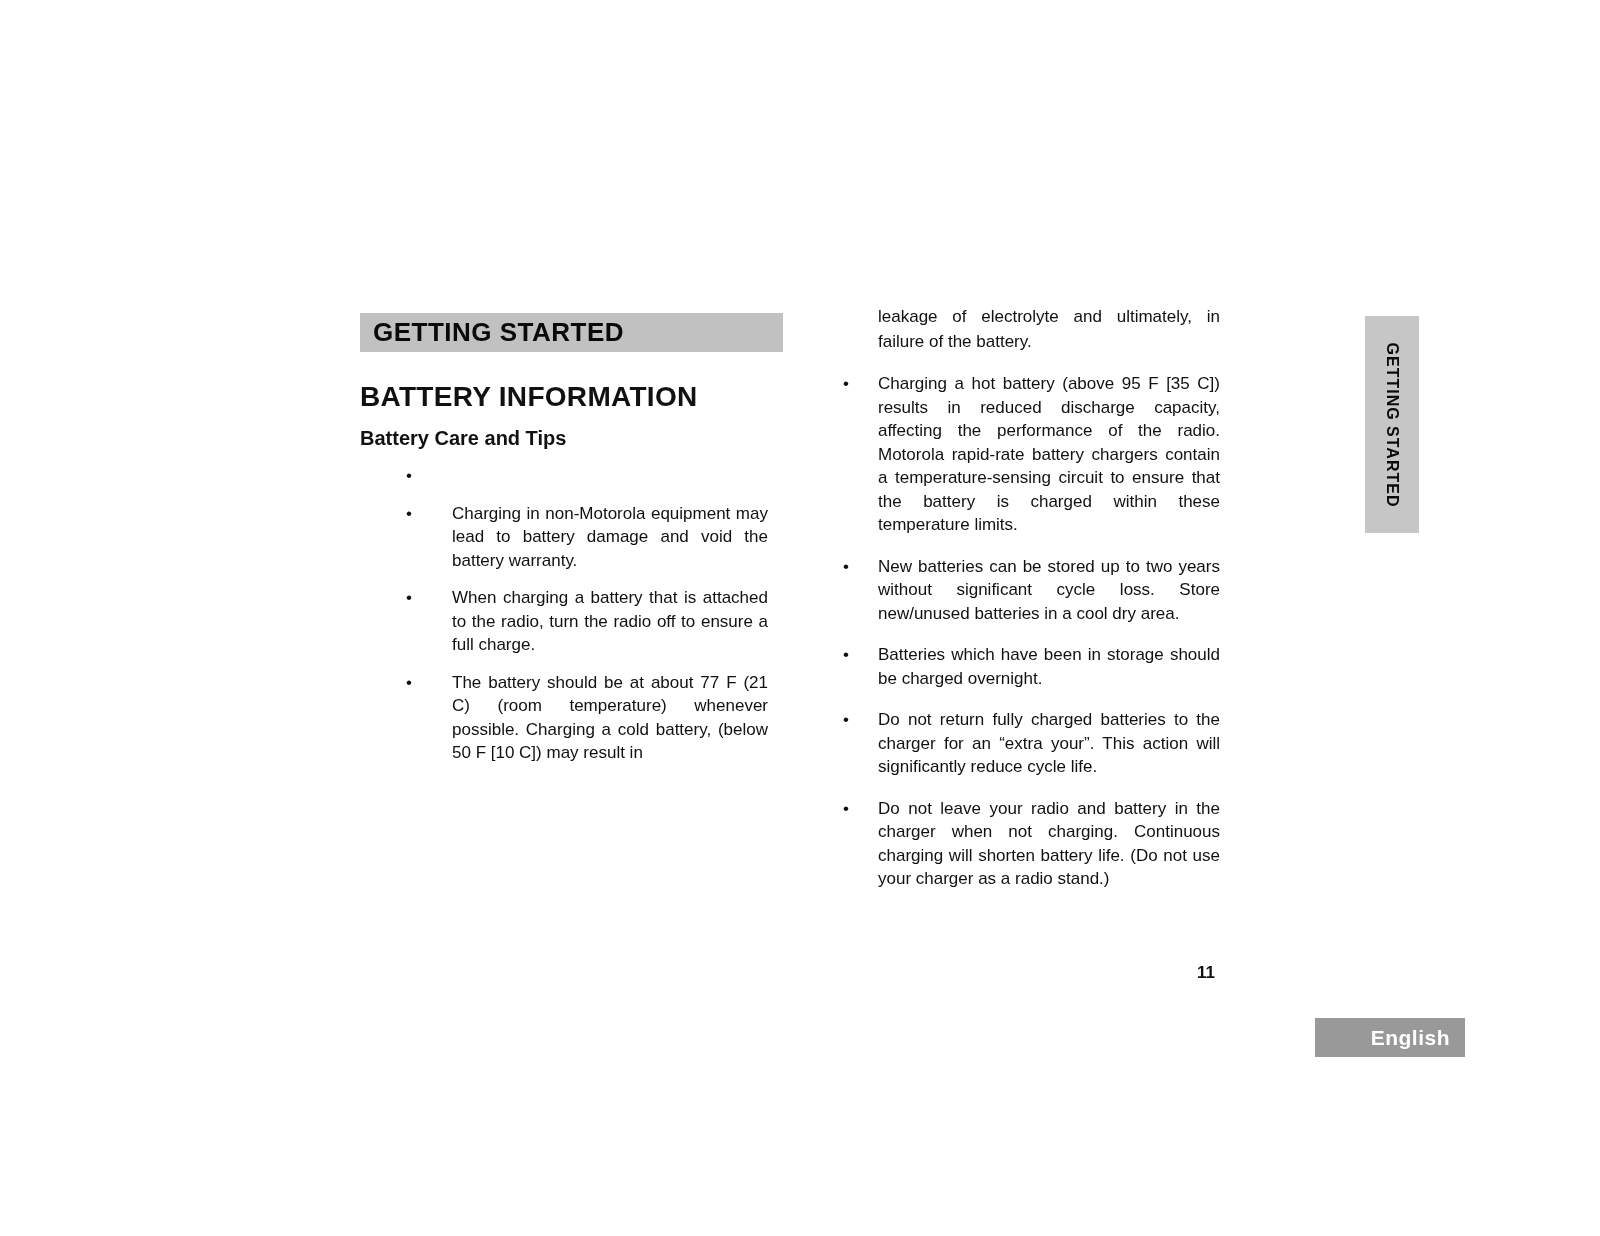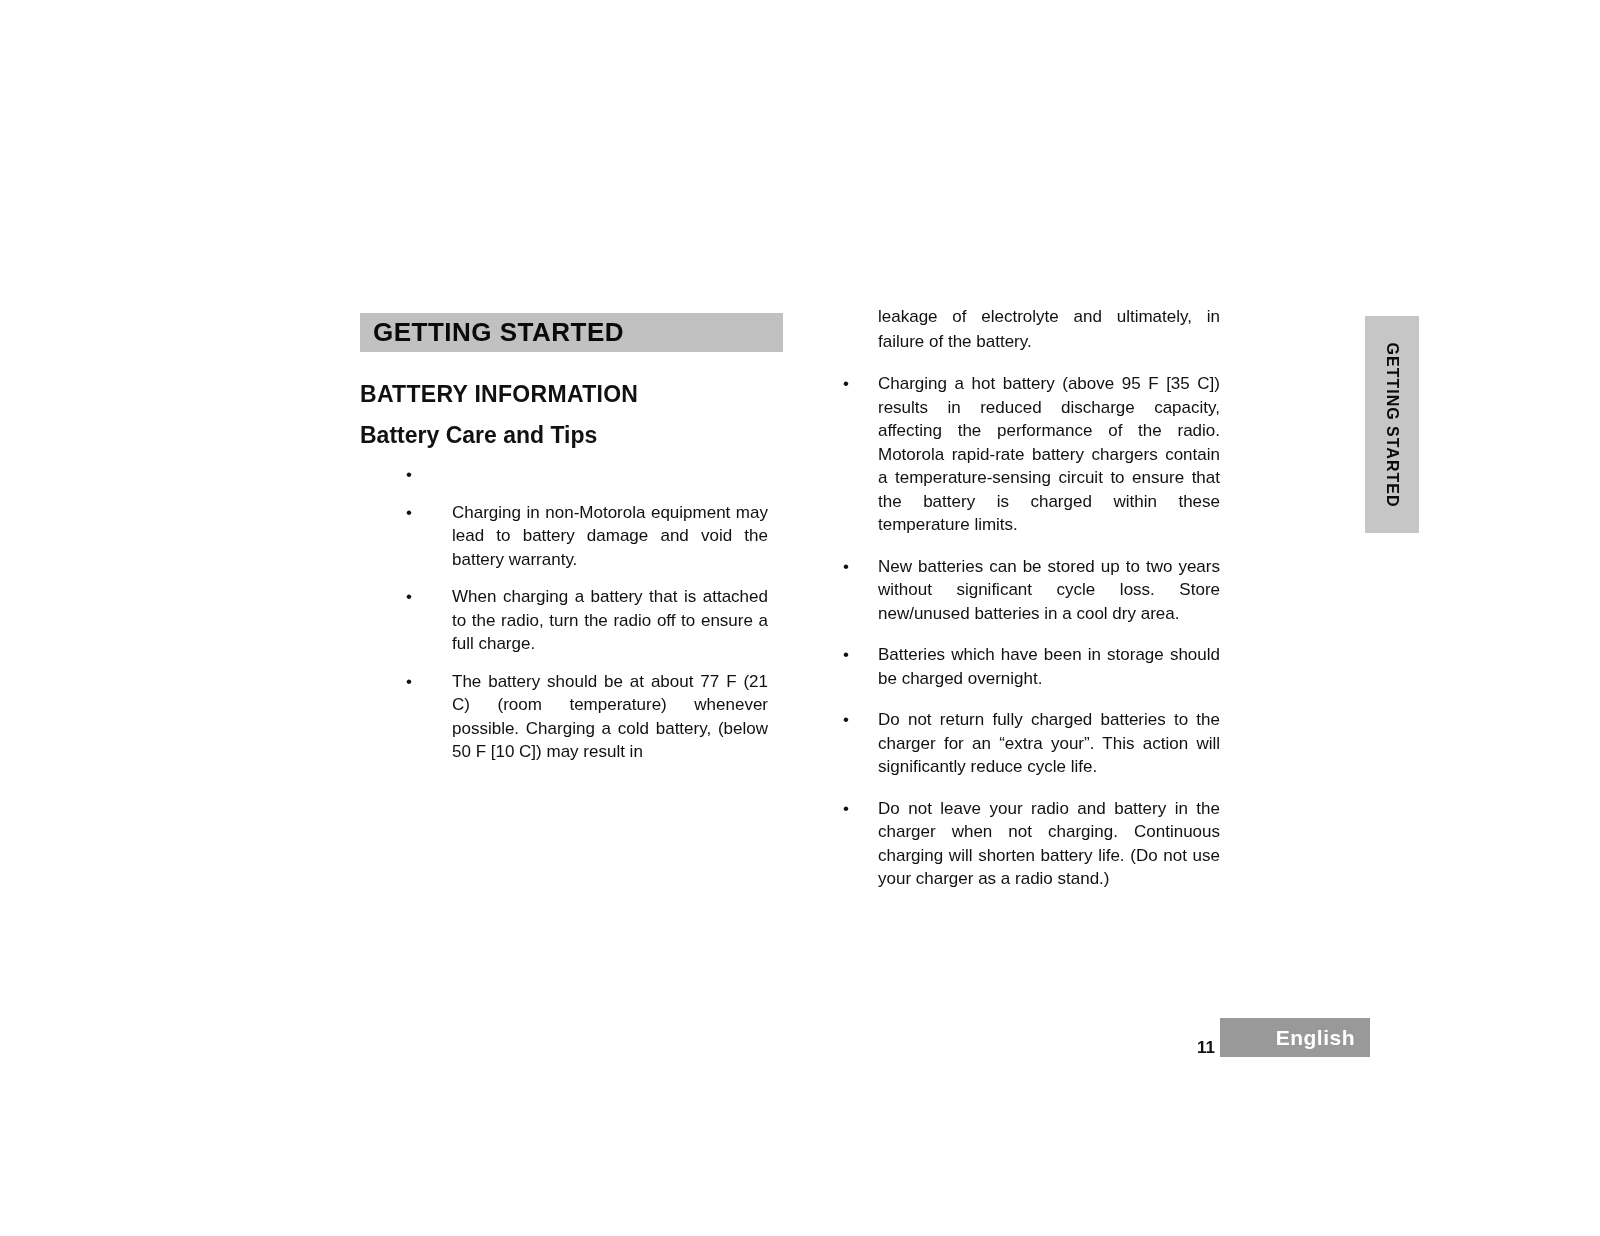--- a/index.html
+++ b/index.html
@@ -35,27 +35,27 @@
     box-sizing: border-box;
   }
   .header-bar span {
     font-size: 26px;
     font-weight: bold;
     color: #0a0a0a;
     letter-spacing: 0.5px;
   }
   .section-title {
     margin: 29px 0 0 0;
-    font-size: 23px;
+    font-size: 28px;
     font-weight: bold;
     letter-spacing: 0.3px;
   }
   .subsection-title {
     margin: 14px 0 0 0;
-    font-size: 23px;
+    font-size: 20px;
     font-weight: bold;
   }
   .para {
     margin: 15px 0 0 0;
     font-size: 17px;
     line-height: 23.5px;
     text-align: justify;
   }
   .para + .para { margin-top: 10px; }
 
@@ -114,29 +114,29 @@
     font-size: 16px;
     font-weight: bold;
     letter-spacing: 1px;
     color: #0a0a0a;
   }
 
   
   .page-number {
     position: absolute;
     left: 1130px;
-    top: 998px;
+    top: 923px;
     width: 85px;
     text-align: right;
     font-size: 17px;
     font-weight: bold;
   }
   .lang-bar {
     position: absolute;
-    left: 1220px;
+    left: 1315px;
     top: 978px;
     width: 150px;
     height: 39px;
     background: #999999;
     box-sizing: border-box;
     display: flex;
     align-items: center;
     justify-content: flex-end;
     padding-right: 15px;
   }

